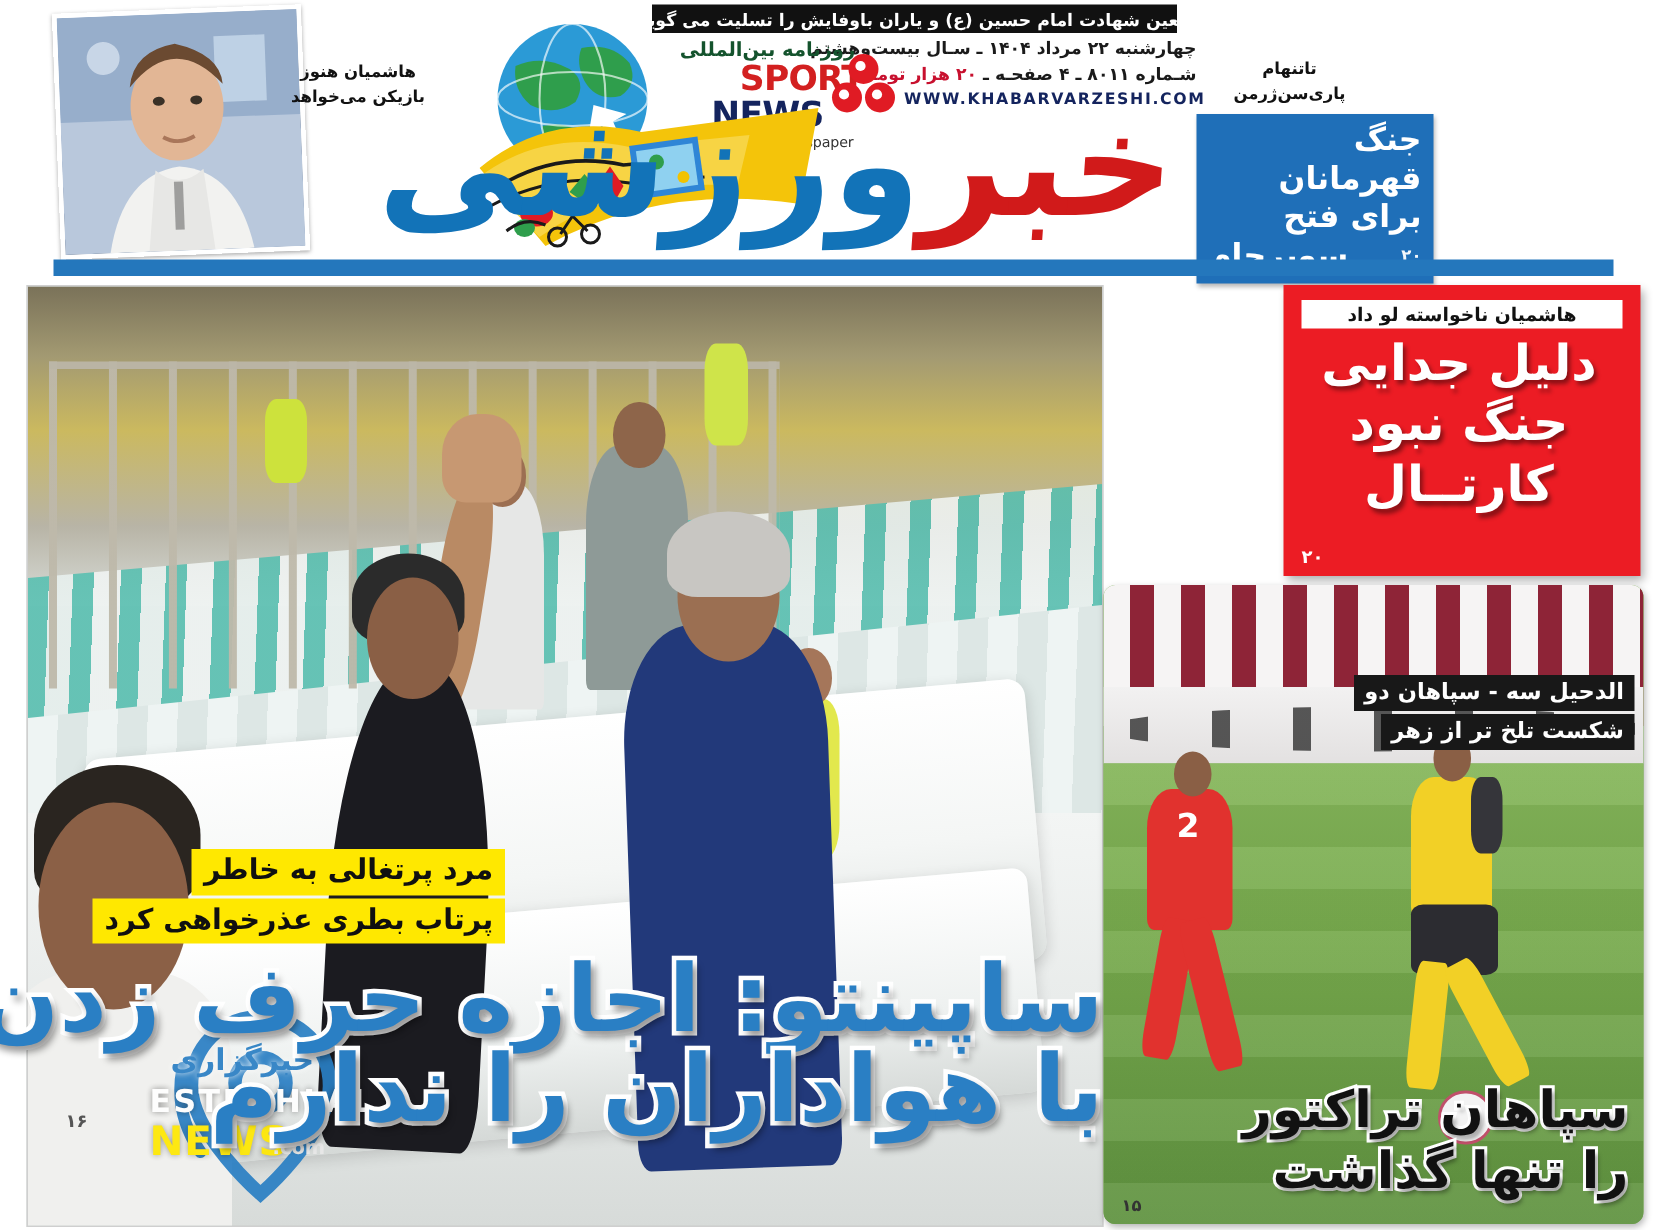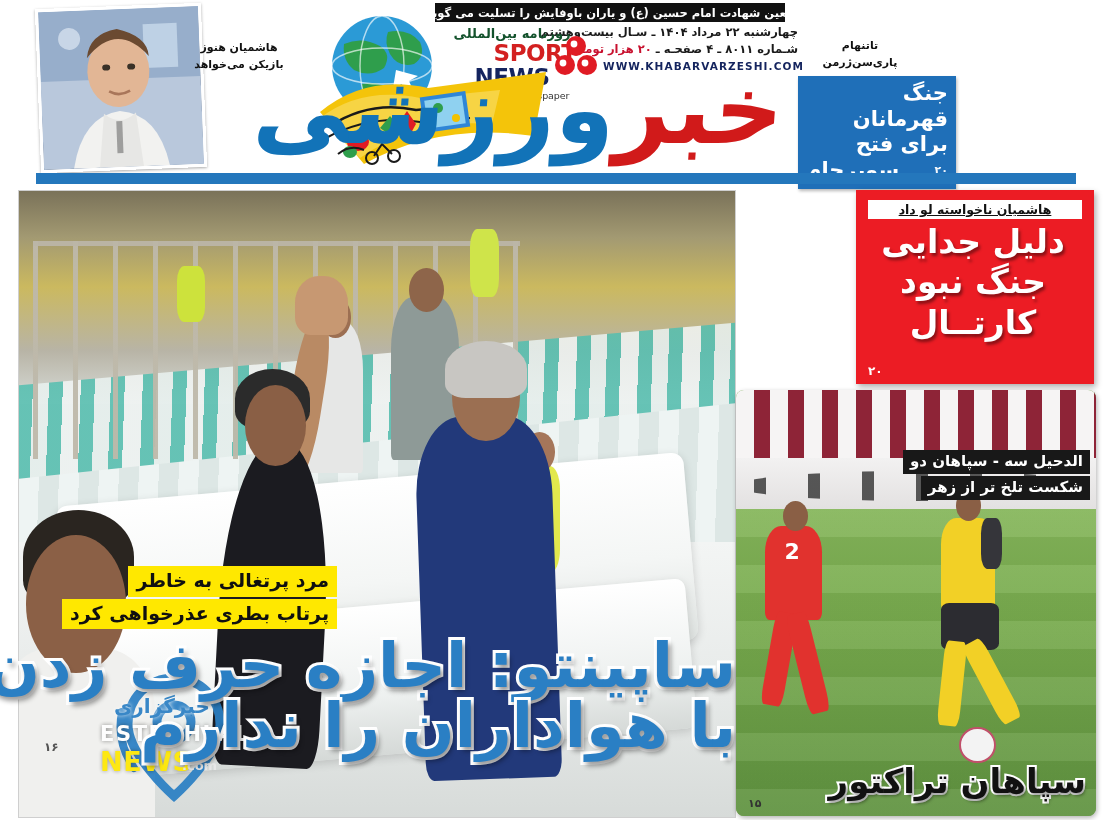--- a/index.html
+++ b/index.html
@@ -209,21 +209,21 @@
 
   
   .red-box{
     position:absolute;left:856px;top:190px;width:238px;height:194px;
     background:#ec1c24;box-shadow:2px 3px 6px rgba(0,0,0,.32);
     overflow:hidden;
   }
   .rb-kicker{
     position:absolute;left:12px;top:10px;width:214px;height:19px;background:#ffffff;
     color:#111;font-size:12.5px;font-weight:bold;
-    display:flex;align-items:center;justify-content:center;white-space:nowrap;text-decoration:underline;
+    display:flex;align-items:center;justify-content:center;white-space:nowrap;
   }
   .rb-head{
     position:absolute;right:12px;top:32px;width:218px;text-align:center;
     color:#ffffff;font-weight:bold;font-size:33px;line-height:1.22;
     text-shadow:2px 3px 3px rgba(0,0,0,.42);
     letter-spacing:-0.5px;
   }
   .rb-pg{position:absolute;left:12px;bottom:6px;font-size:12px;color:#fff;font-weight:bold;}
 
   .sport-photo{
@@ -481,17 +481,18 @@
     <div class="p-yel-leg2"></div>
     <div class="p-ball"></div>
 
     <div class="sp-kicker">
       <span class="spk-line">الدحیل سه - سپاهان دو</span>
       <span class="spk-line">شکست تلخ تر از زهر</span>
     </div>
 
     <div class="sp-head">
       <div>سپاهان تراکتور</div>
+      <div>را تنها گذاشت</div>
     </div>
     <span class="sp-pg">۱۵</span>
   </div>
 
 </div>
 
 </body></html>

